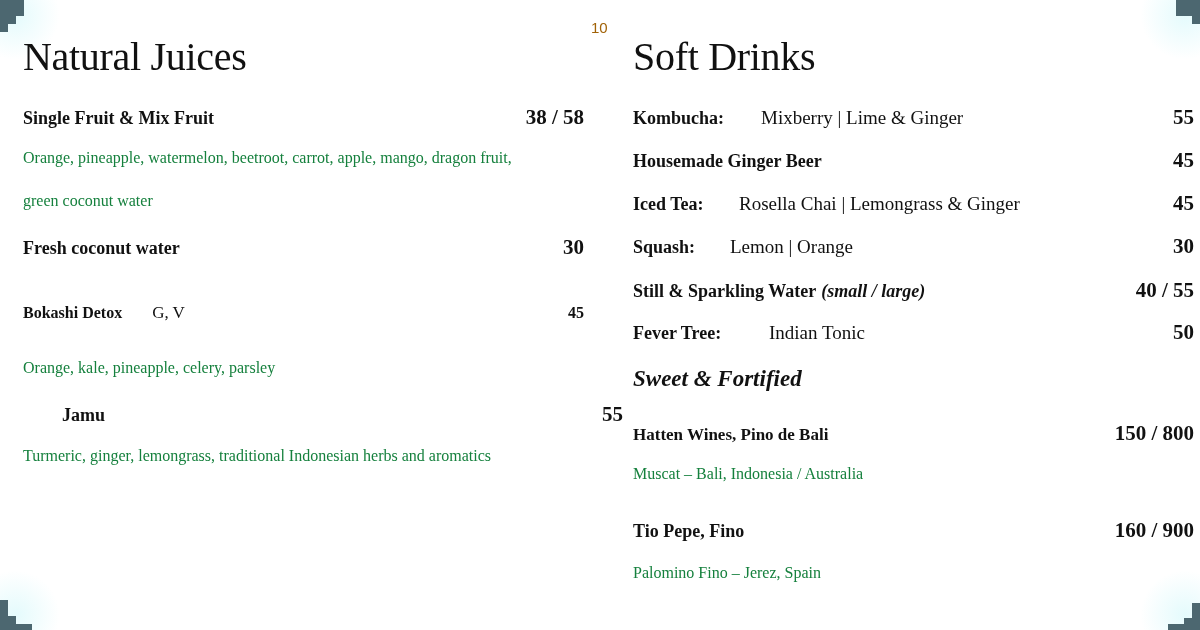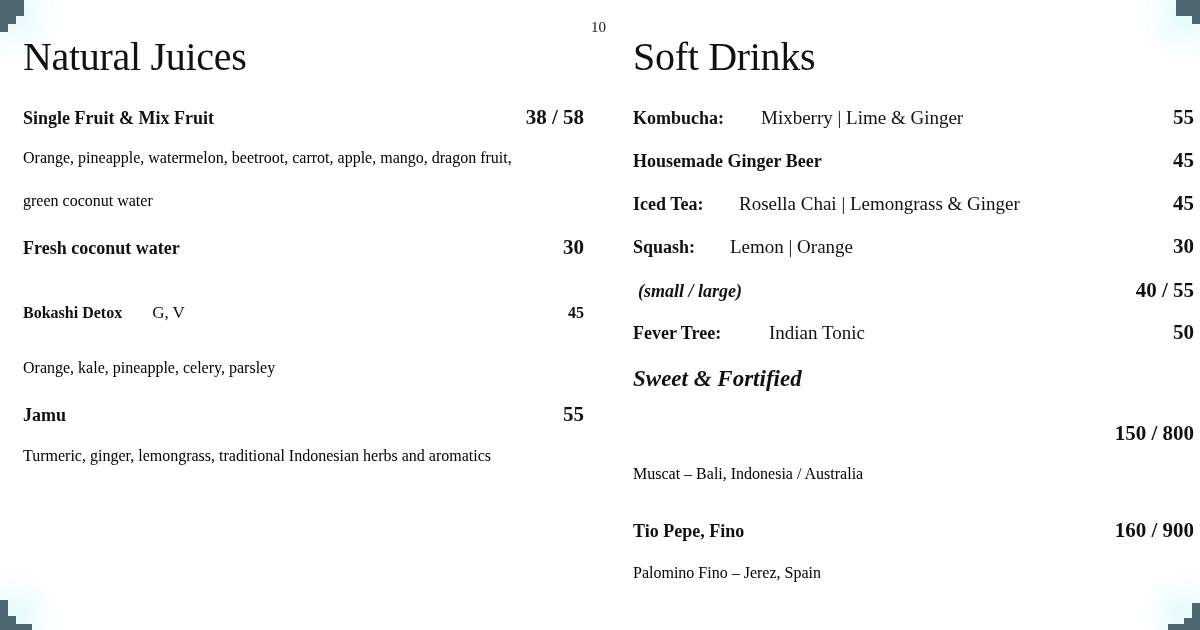--- a/index.html
+++ b/index.html
@@ -2,36 +2,36 @@
 <html><head>
   <meta charset="utf-8">
   <style>
     * { margin: 0; padding: 0; box-sizing: border-box; }
     html, body { width: 1200px; height: 630px; overflow: hidden; background: #ffffff; }
     body { position: relative; font-family: "Liberation Serif", serif; color: #111; }
 
     .corner { position: absolute; background: #4c6770; }
     .glow { position: absolute; width: 90px; height: 90px; border-radius: 50%; background: radial-gradient(circle, rgba(225,250,252,0.9) 0%, rgba(225,250,252,0) 70%); }
 
-    .page-number { position: absolute; top: 19px; left: 591px; font-family: Liberation Serif, serif; font-size: 15px; color: #0f172a; }
+    .page-number { position: absolute; top: 19px; left: 591px; font-family: Liberation Sans, sans-serif; font-size: 15px; color: #a16207; }
 
     .col { position: absolute; top: 0; }
     .col-left { left: 23px; width: 561px; }
     .col-right { left: 633px; width: 561px; }
 
     .section-title { position: absolute; left: 0; font-size: 40px; font-weight: normal; white-space: nowrap; letter-spacing: -0.3px; }
     .sub-title { position: absolute; left: 0; font-size: 23px; font-weight: bold; font-style: italic; white-space: nowrap; }
 
     .row { position: absolute; left: 0; width: 100%; display: flex; align-items: baseline; white-space: nowrap; }
     .name { font-weight: bold; font-size: 18px; }
     .note { font-weight: normal; font-size: 17px; margin-left: 30px; }
     .opts { font-weight: normal; font-size: 19px; }
     .italic-b { font-weight: bold; font-style: italic; font-size: 18px; margin-left: 5px; }
     .price { margin-left: auto; font-weight: bold; font-size: 21px; }
-    .desc { position: absolute; left: 0; font-size: 16px; color: #000000; white-space: nowrap; line-height: 32px; }
+    .desc { position: absolute; left: 0; font-size: 16px; color: #15803d; white-space: nowrap; line-height: 32px; }
   </style>
 </head>
 <body>
 
 <div class="glow" style="left:-30px;top:-30px;"></div>
 <div class="glow" style="right:-30px;top:-30px;"></div>
 <div class="glow" style="left:-30px;bottom:-30px;"></div>
 <div class="glow" style="right:-30px;bottom:-30px;"></div>
 
 <div>
@@ -71,21 +71,21 @@
     <span class="price">30</span>
   </div>
 
   <div class="row" style="top:303px;">
     <span class="name" style="font-size:16px;">Bokashi Detox</span>
     <span class="note">G, V</span>
     <span class="price" style="font-size:16px;">45</span>
   </div>
   <div class="desc" style="top:352px;">Orange, kale, pineapple, celery, parsley</div>
 
-  <div class="row" style="top:402px;">
+  <div class="row" style="top:402px;margin-left:39px;">
     <span class="name">Jamu</span>
     <span class="price">55</span>
   </div>
   <div class="desc" style="top:440px;">Turmeric, ginger, lemongrass, traditional Indonesian herbs and aromatics</div>
 </div>
 
 <div class="col col-right">
   <div class="section-title" style="top:33px;">Soft Drinks</div>
 
   <div class="row" style="top:105px;">
@@ -105,33 +105,35 @@
     <span class="price">45</span>
   </div>
 
   <div class="row" style="top:234px;">
     <span class="name" style="width:97px;">Squash:</span>
     <span class="opts">Lemon | Orange</span>
     <span class="price">30</span>
   </div>
 
   <div class="row" style="top:278px;">
+    <span class="name">Still &amp; Sparkling Water</span>
     <span class="italic-b">(small / large)</span>
     <span class="price">40 / 55</span>
   </div>
 
   <div class="row" style="top:320px;gap:11px;">
     <span class="name" style="width:125px;">Fever Tree:</span>
     <span class="opts">Indian Tonic</span>
     <span class="price">50</span>
   </div>
 
   <div class="sub-title" style="top:366px;">Sweet &amp; Fortified</div>
 
   <div class="row" style="top:421px;">
+    <span class="name" style="font-size:17px;">Hatten Wines, Pino de Bali</span>
     <span class="price">150 / 800</span>
   </div>
   <div class="desc" style="top:458px;">Muscat – Bali, Indonesia / Australia</div>
 
   <div class="row" style="top:518px;">
     <span class="name">Tio Pepe, Fino</span>
     <span class="price">160 / 900</span>
   </div>
   <div class="desc" style="top:557px;">Palomino Fino – Jerez, Spain</div>
 </div>

